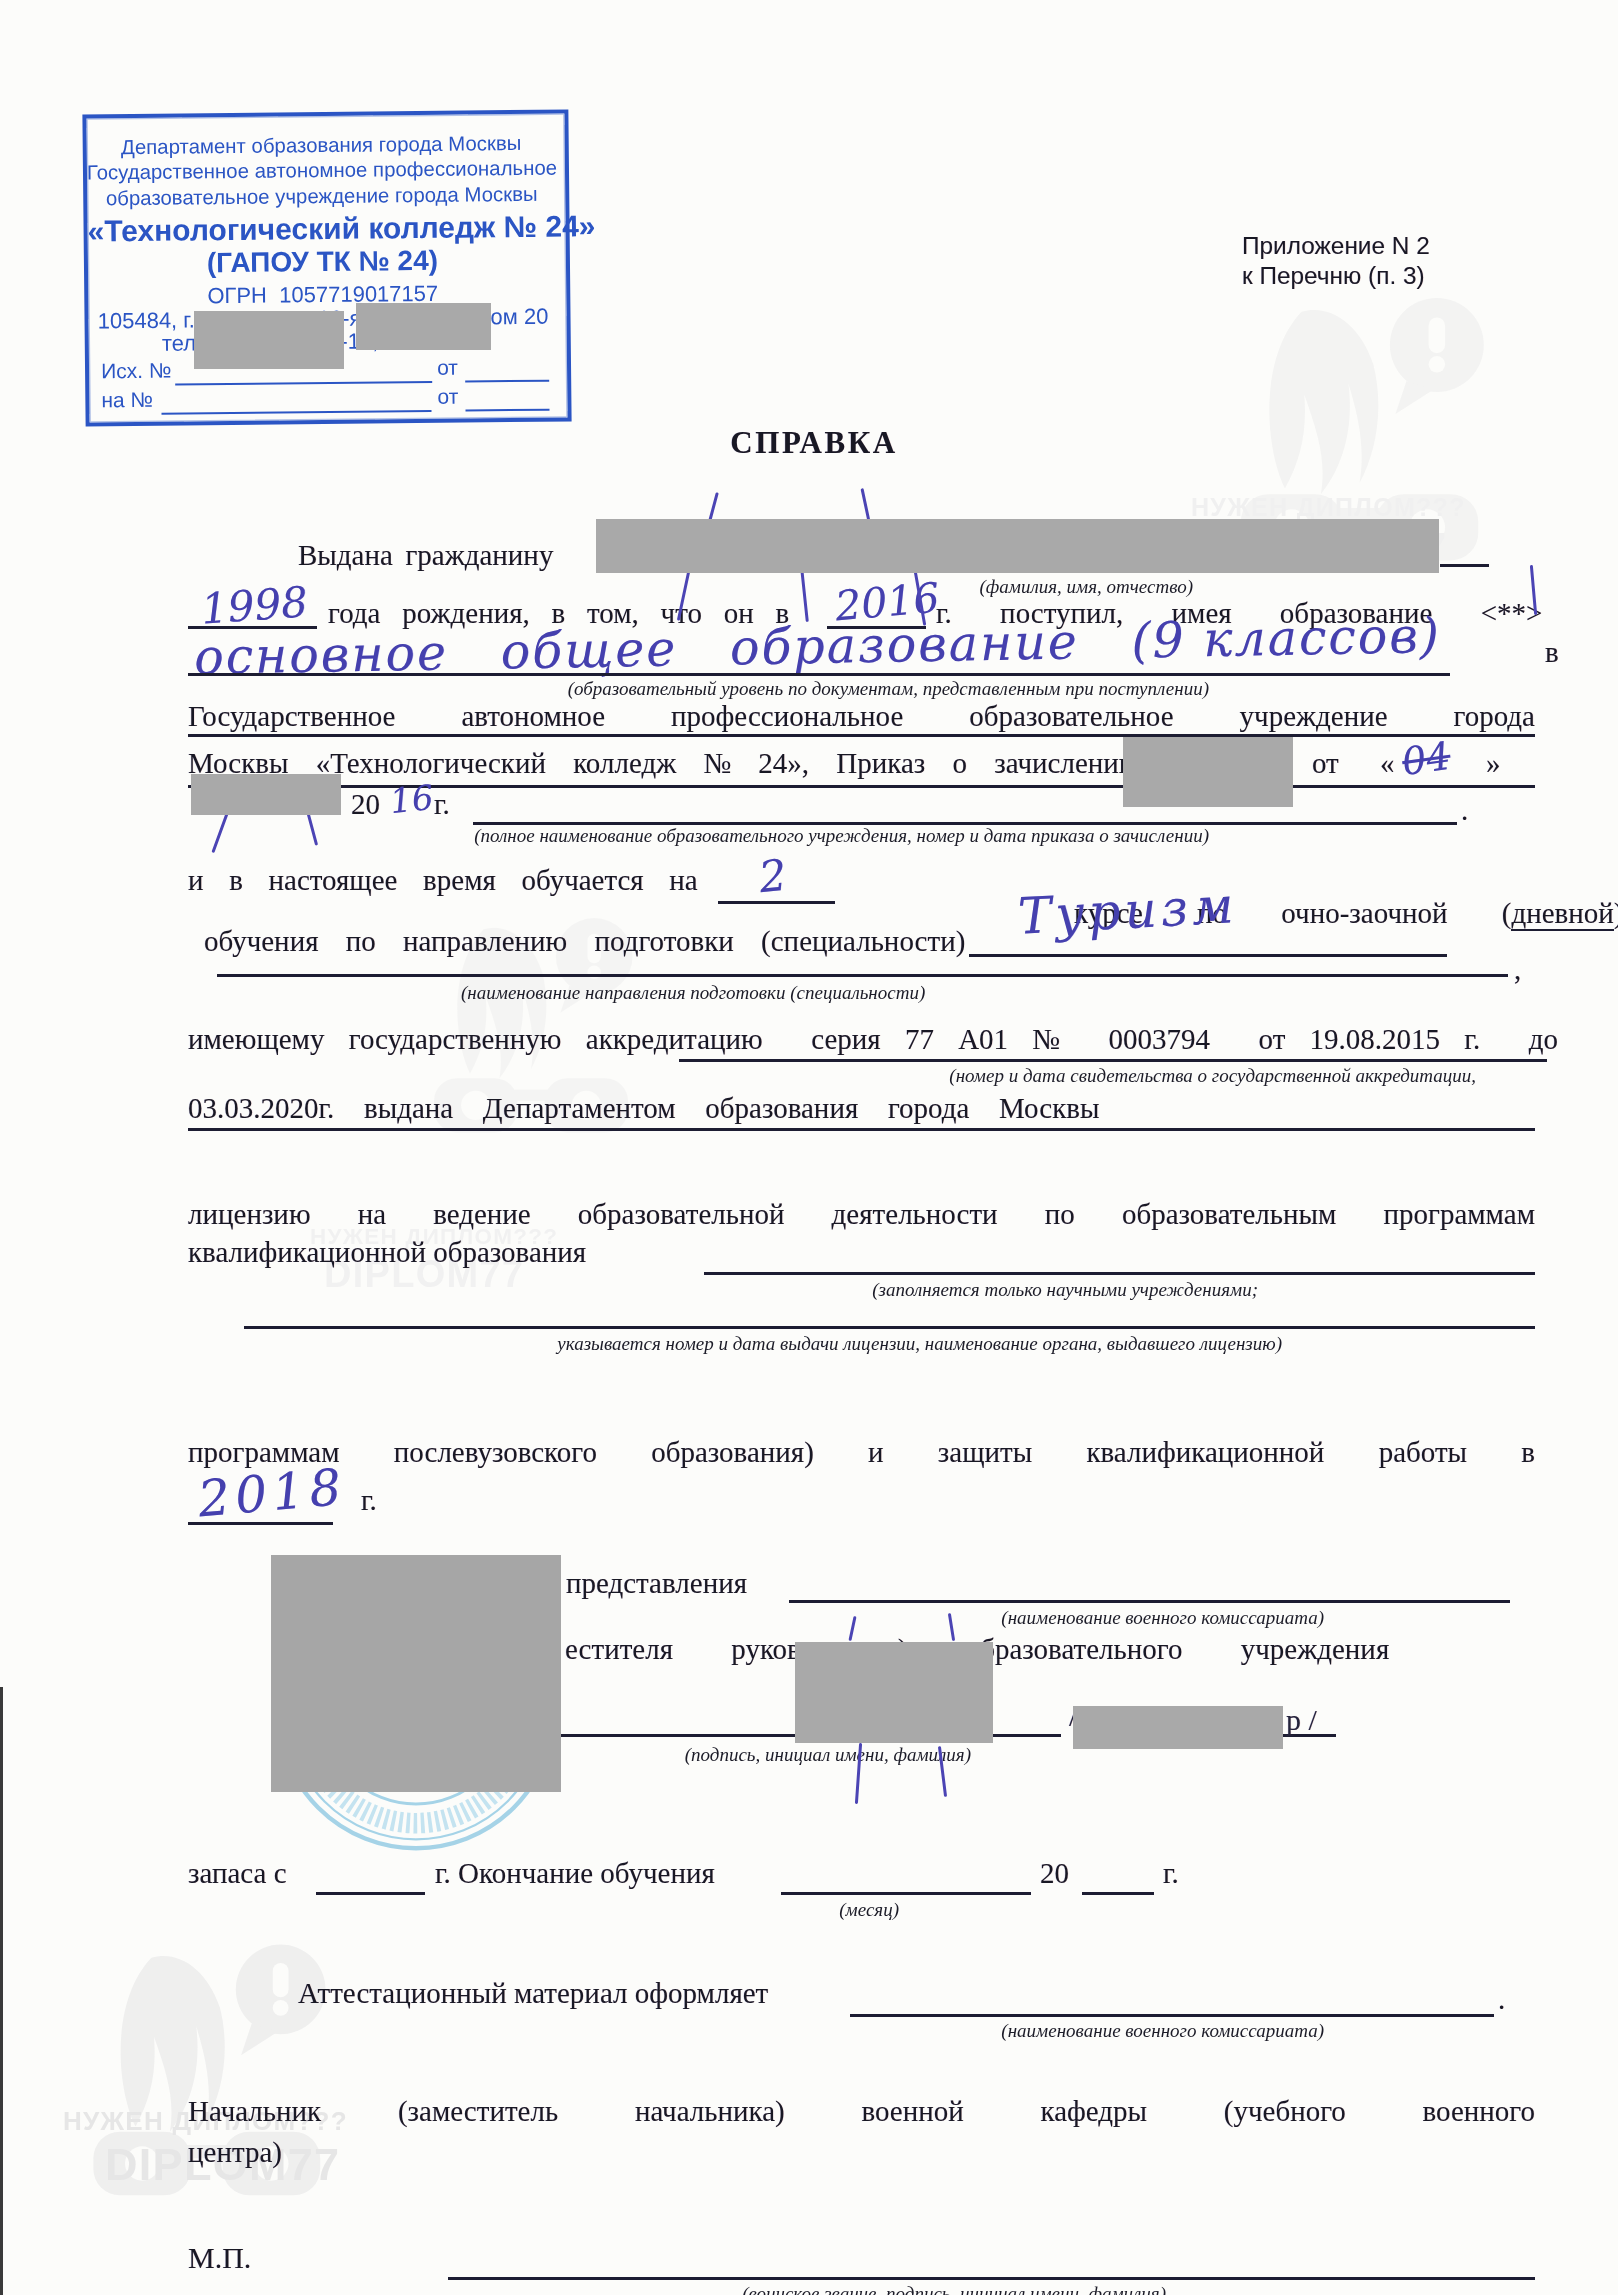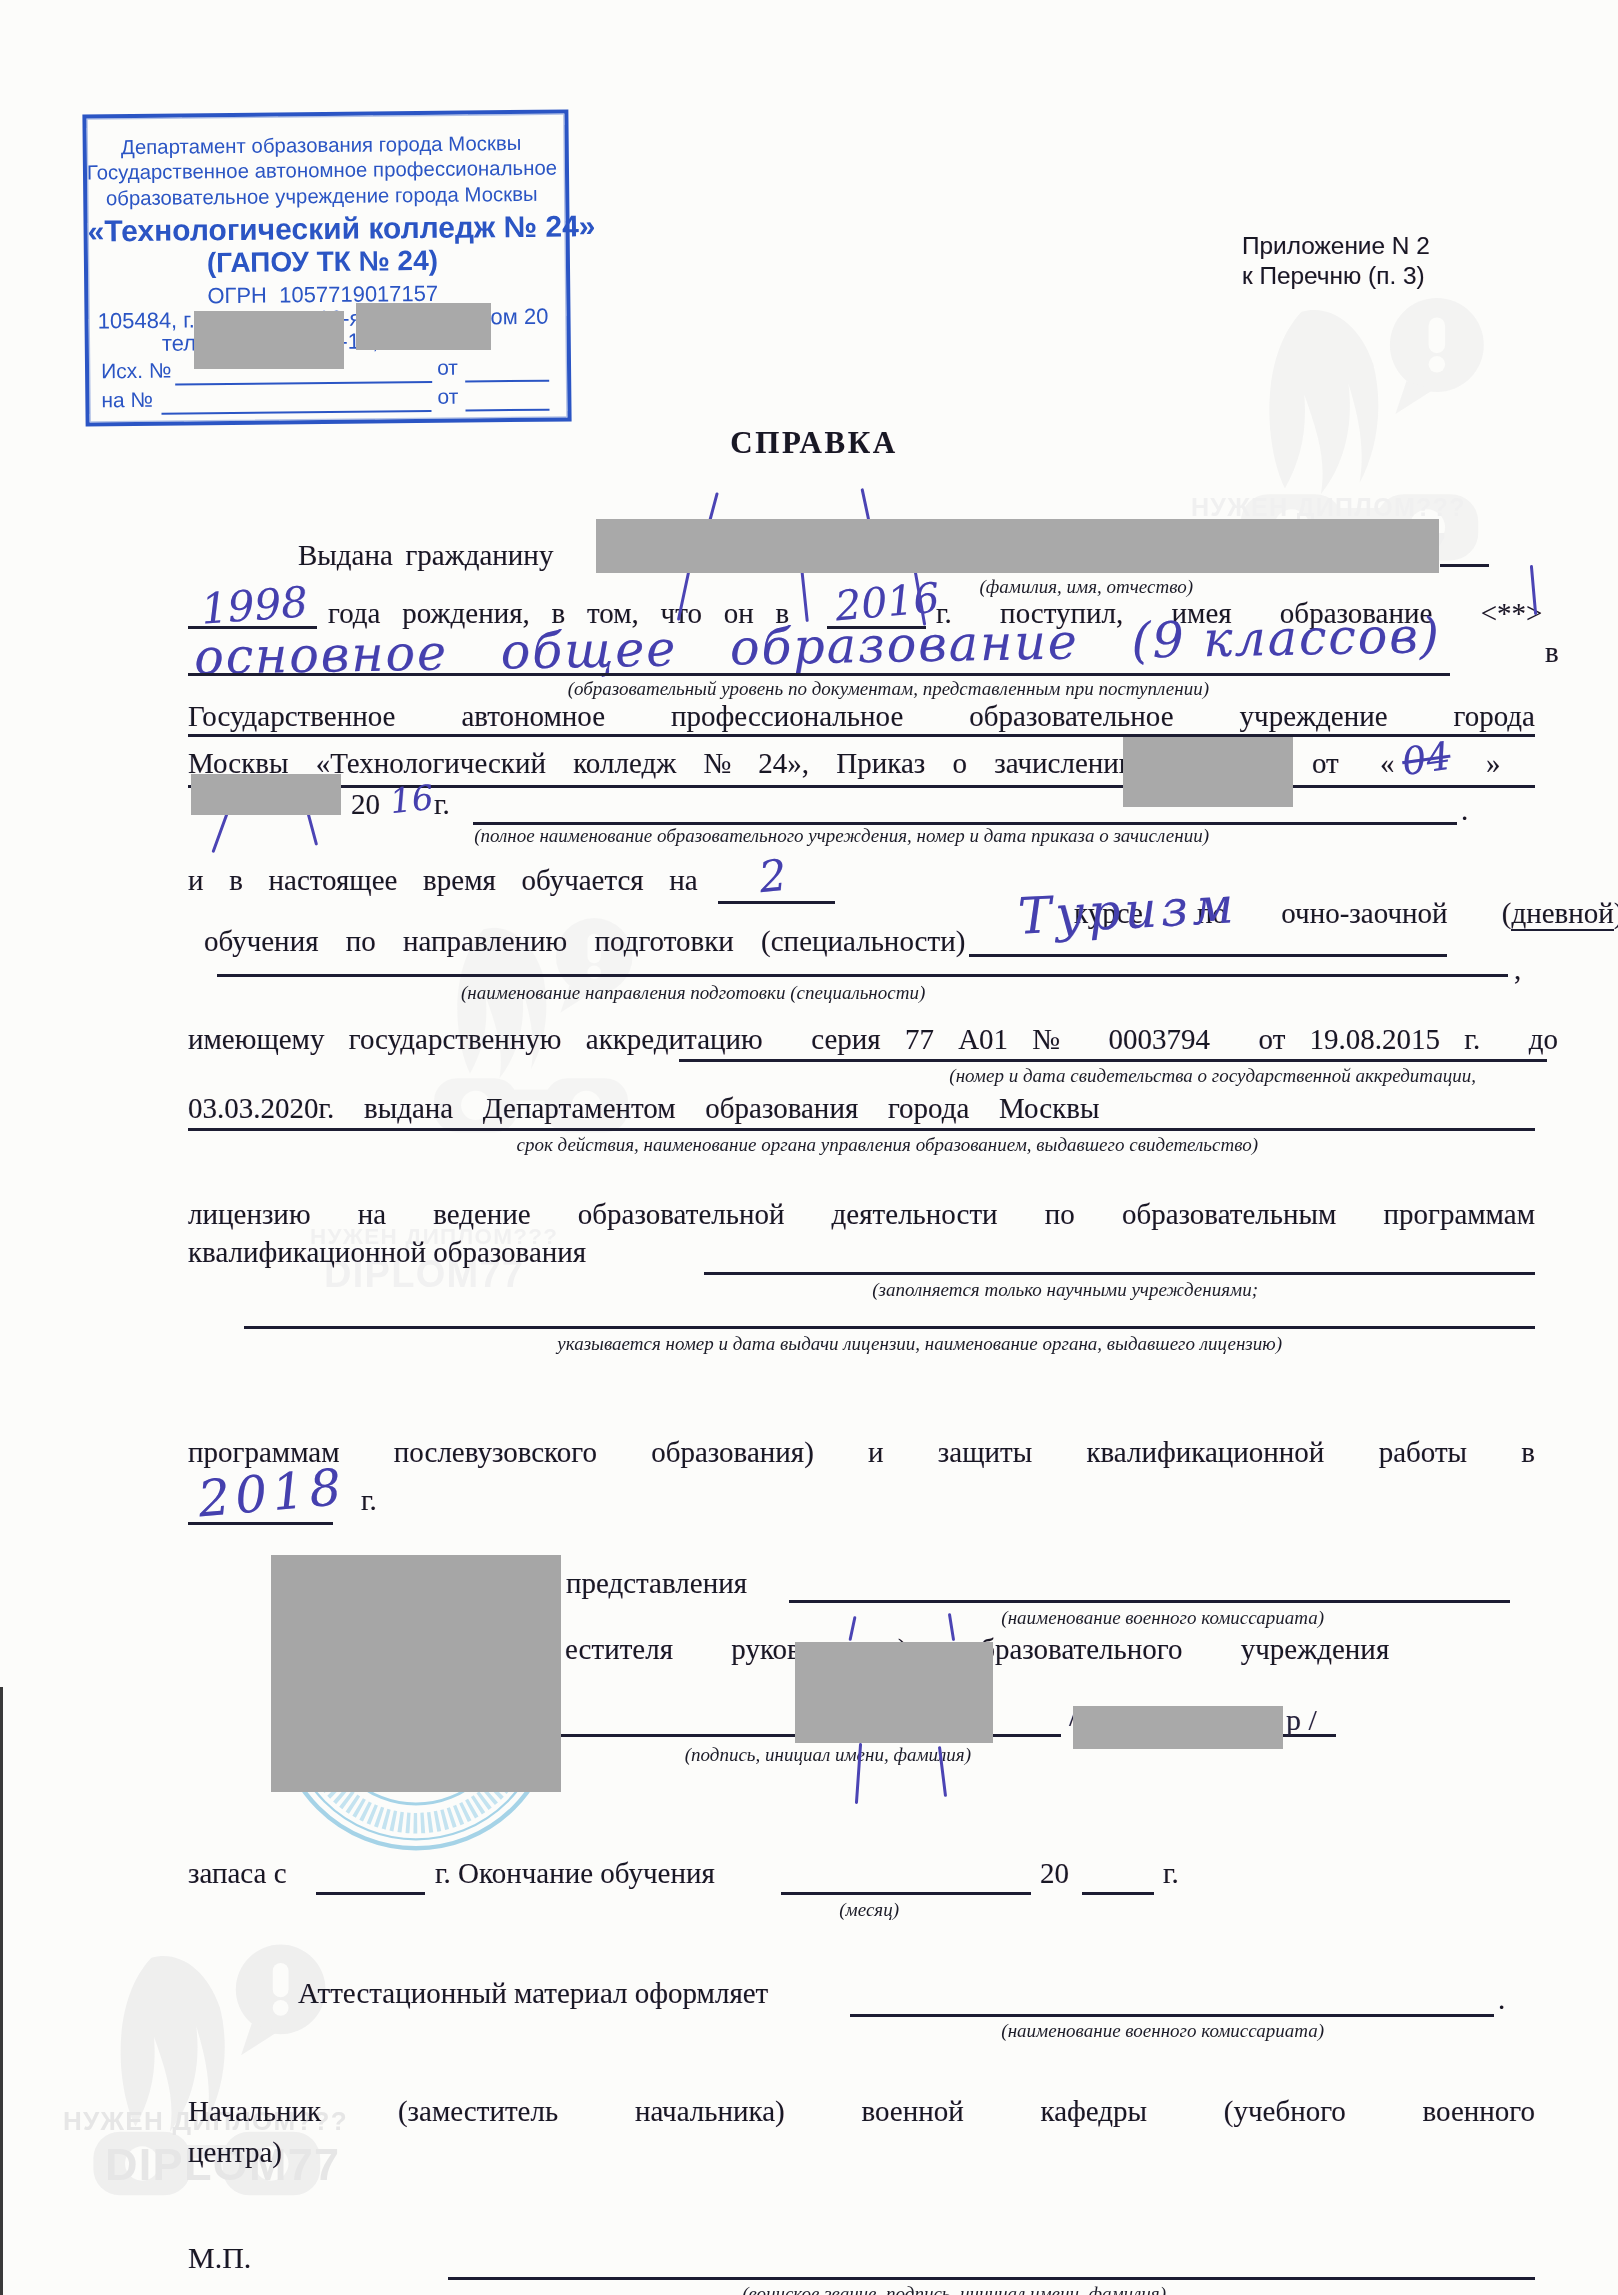--- a/index.html
+++ b/index.html
@@ -146,21 +146,20 @@
   <div class="ul" style="left:969px;top:954px;width:478px;"></div>
   <div class="ul" style="left:217px;top:974px;width:1291px;"></div>
   <div class="t" style="left:1514px;top:953px;">,</div>
   <div class="cap" style="left:461px;top:983px;width:461px;">(наименование направления подготовки (специальности)</div>
 
   <div class="t" style="left:188px;top:1023px;word-spacing:17px;">имеющему государственную аккредитацию  серия 77 А01 №  0003794  от 19.08.2015 г.  до</div>
   <div class="ul" style="left:679px;top:1059px;width:868px;"></div>
   <div class="cap" style="left:817px;top:1066px;width:659px;">(номер и дата свидетельства о государственной аккредитации,</div>
   <div class="t" style="left:188px;top:1092px;word-spacing:22.4px;">03.03.2020г. выдана Департаментом образования города Москвы</div>
   <div class="ul" style="left:188px;top:1128px;width:1347px;"></div>
-  <div class="cap" style="left:408px;top:1135px;width:850px;">срок действия, наименование органа управления образованием, выдавшего свидетельство)</div>
 
   <div class="t just" style="left:188px;top:1198px;width:1347px;">лицензию на ведение образовательной деятельности по образовательным программам</div>
   <div class="t" style="left:188px;top:1236px;">квалификационной образования</div>
   <div class="ul" style="left:704px;top:1272px;width:831px;"></div>
   <div class="cap" style="left:810px;top:1280px;width:448px;">(заполняется только научными учреждениями;</div>
   <div class="ul" style="left:244px;top:1326px;width:1291px;"></div>
   <div class="cap" style="left:491px;top:1334px;width:791px;">указывается номер и дата выдачи лицензии, наименование органа, выдавшего лицензию)</div>
 
   <div class="t just" style="left:188px;top:1436px;width:1347px;">программам послевузовского образования) и защиты квалификационной работы в</div>
   <div class="hw" style="left:198px;top:1464px;font-size:50px;letter-spacing:5.3px;transform:rotate(-5deg);">2018</div>

